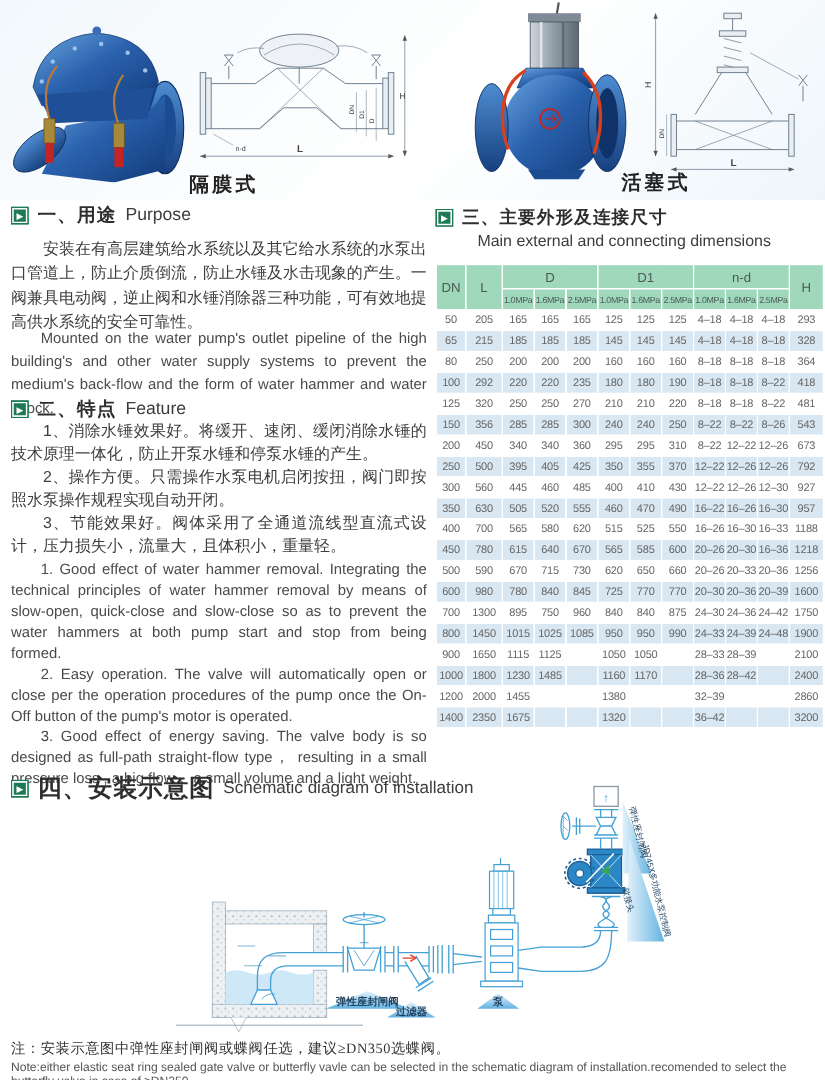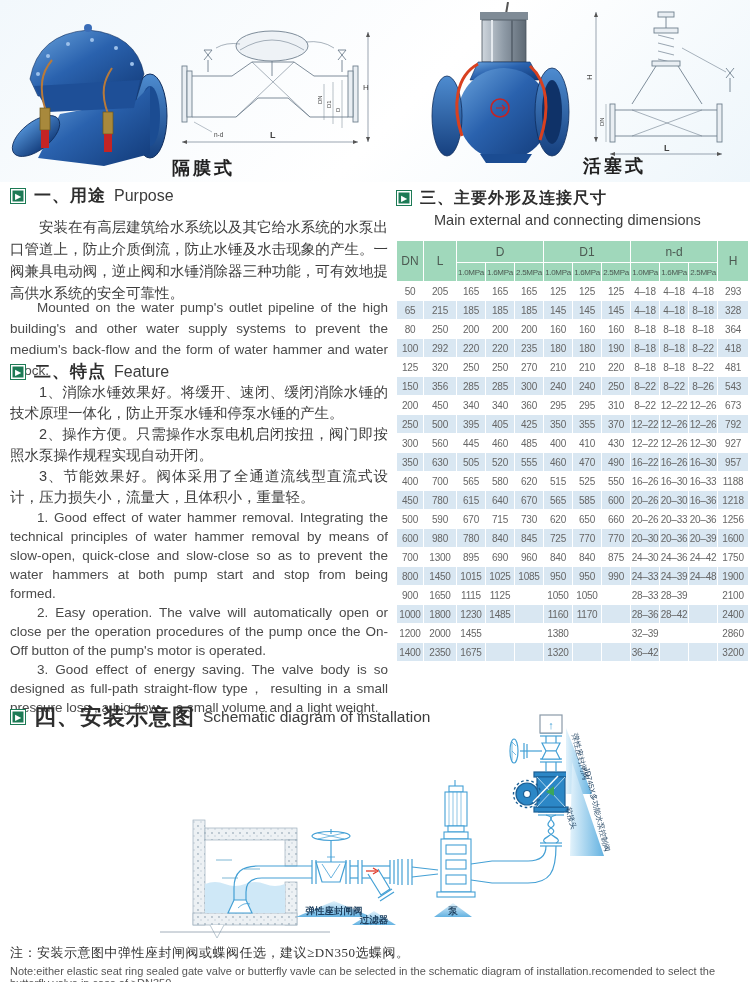--- a/index.html
+++ b/index.html
@@ -177,21 +177,21 @@
       <line x1="20" y1="96" x2="20" y2="134" stroke-width="0.5"></line>
       <line x1="24" y1="146" x2="136" y2="146"></line>
       <path d="M24 146 l5 -2 v4 z" stroke="none"></path>
         <path d="M136 146 l-5 -2 v4 z" stroke="none"></path>
     </g>
     <text transform="rotate(-90 6 72)" x="6" y="72" font-size="8" fill="#444">H</text>
     <text transform="rotate(-90 18 118)" x="18" y="118" font-size="6" fill="#444">DN</text>
     <text x="78" y="143" font-size="9" fill="#444" font-weight="bold">L</text>
   </svg>
 
-  <div class="caption" style="left:536px;top:154px;width:110px">活塞式</div>
+  <div class="caption" style="left:518px;top:154px;width:110px">活塞式</div>
 
   <div class="sec-head" style="left:10px;top:184px">
     <span class="sec-icon">▶</span>
     <span class="sec-cn"><span>一、</span><span>用途</span></span>
     <span class="sec-en">Purpose</span>
   </div>
   <div class="para-cn" style="left:10px;top:216px">安装在有高层建筑给水系统以及其它给水系统的水泵出口管道上，防止介质倒流，防止水锤及水击现象的产生。一阀兼具电动阀，逆止阀和水锤消除器三种功能，可有效地提高供水系统的安全可靠性。</div>
   <div class="para-en" style="left:10px;top:297px;line-height:21px">Mounted on the water pump's outlet pipeline of the high building's and other water supply systems to prevent the medium's back-flow and the form of water hammer and water shock.</div>
 
   <div class="sec-head" style="left:10px;top:360px">
@@ -448,21 +448,21 @@
           <td>770</td>
           <td>20–30</td>
           <td>20–36</td>
           <td>20–39</td>
           <td>1600</td>
         </tr>
         <tr>
           <td>700</td>
           <td>1300</td>
           <td>895</td>
-          <td>690</td>
+          <td>750</td>
           <td>960</td>
           <td>840</td>
           <td>840</td>
           <td>875</td>
           <td>24–30</td>
           <td>24–36</td>
           <td>24–42</td>
           <td>1750</td>
         </tr>
         <tr class="alt">

